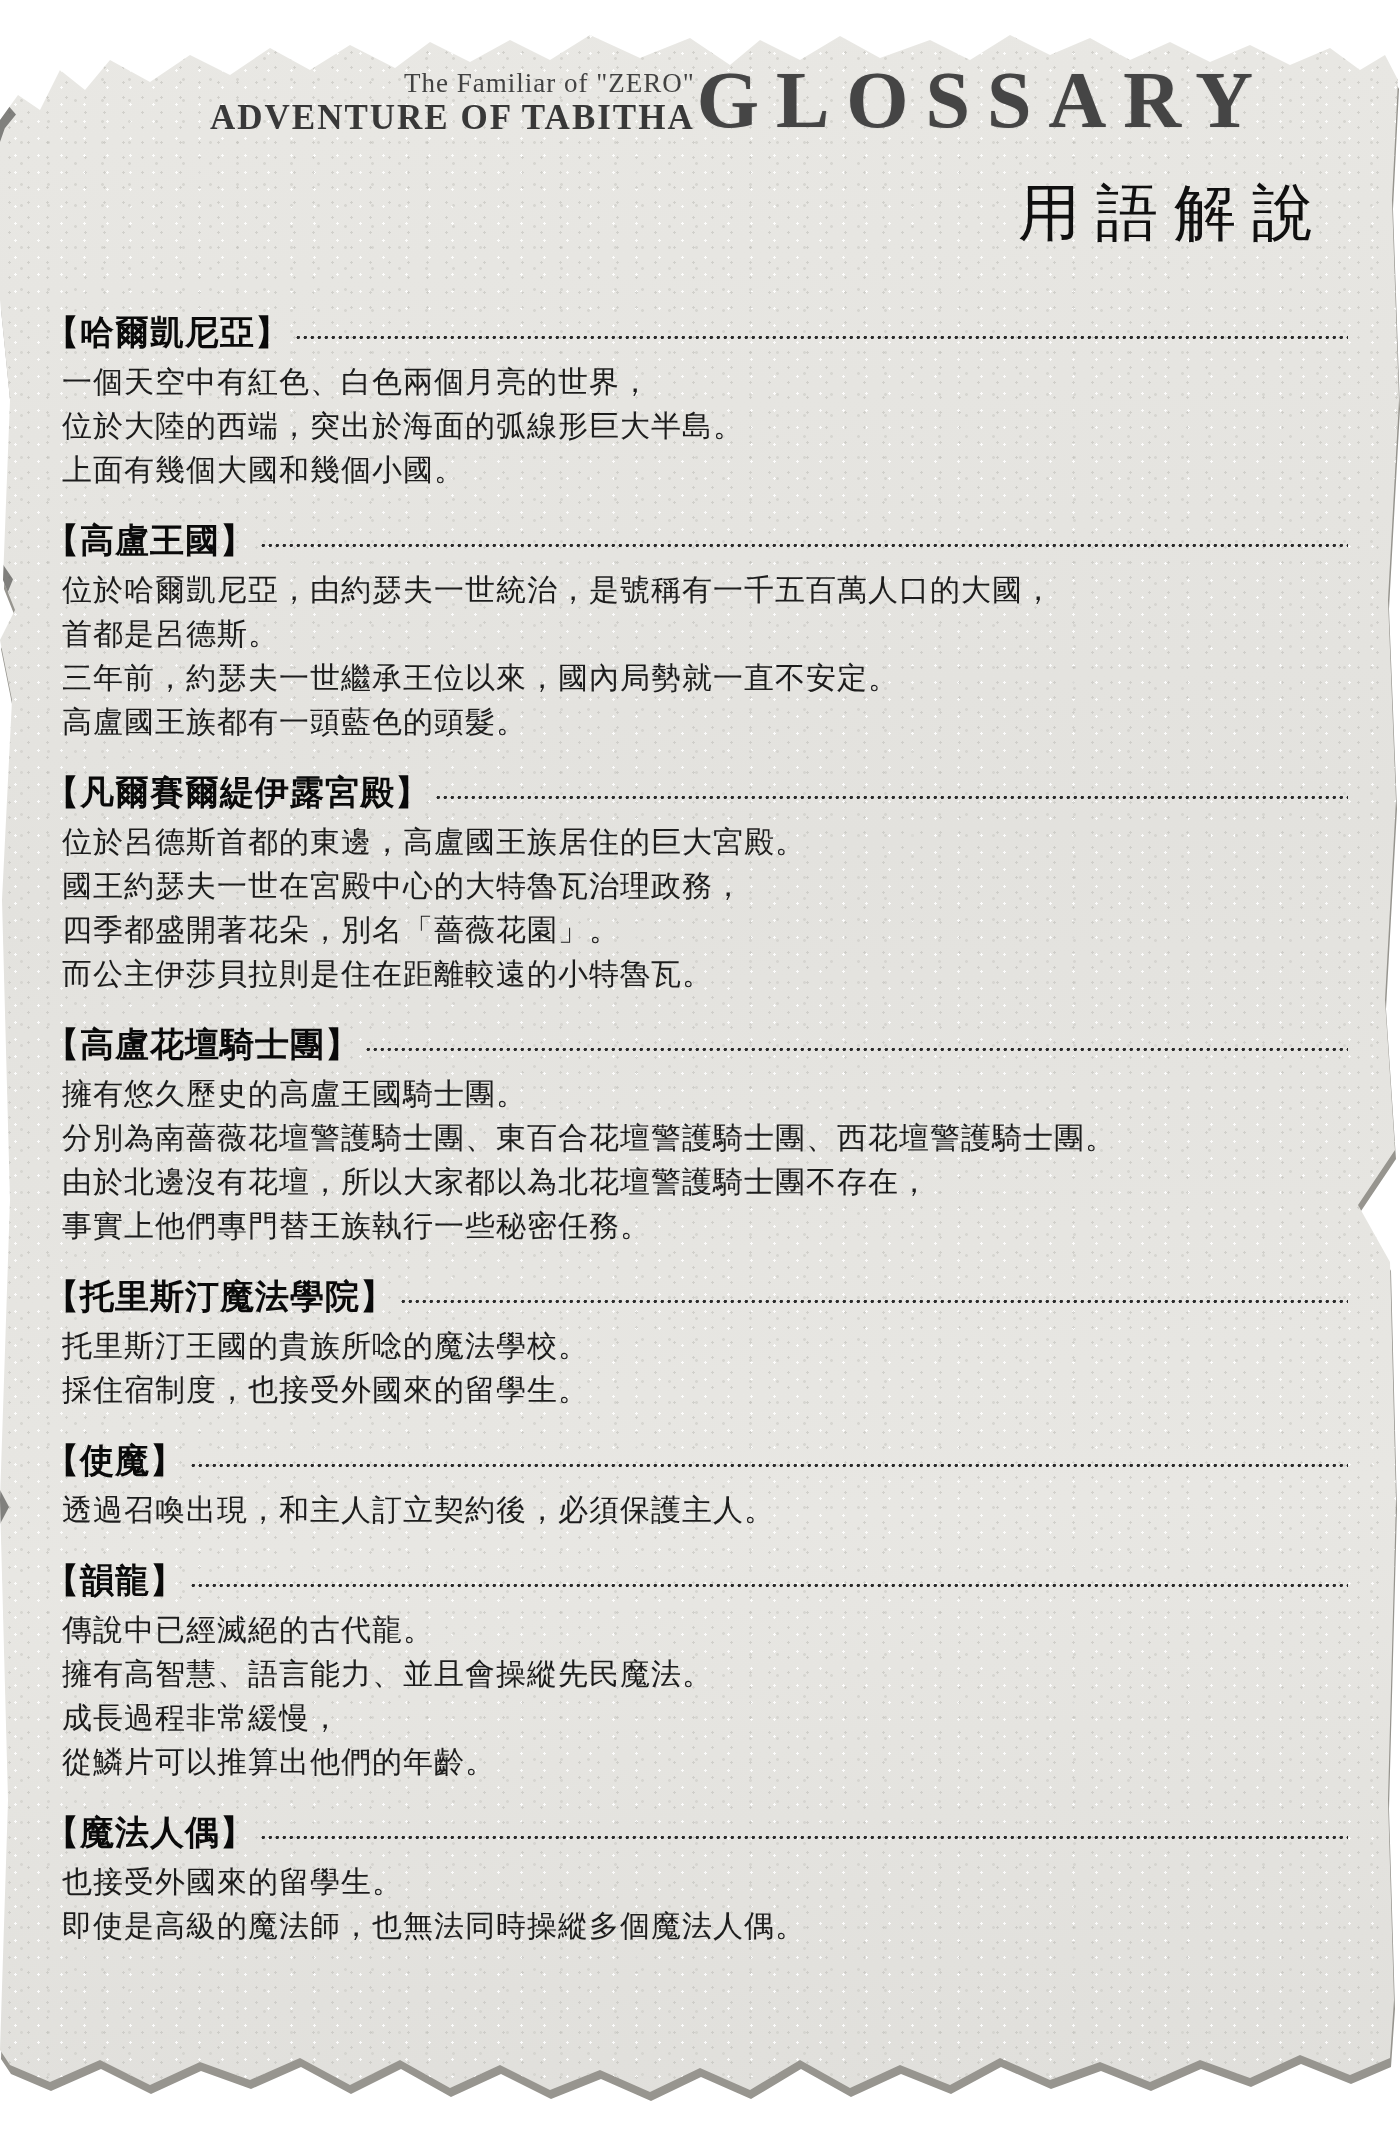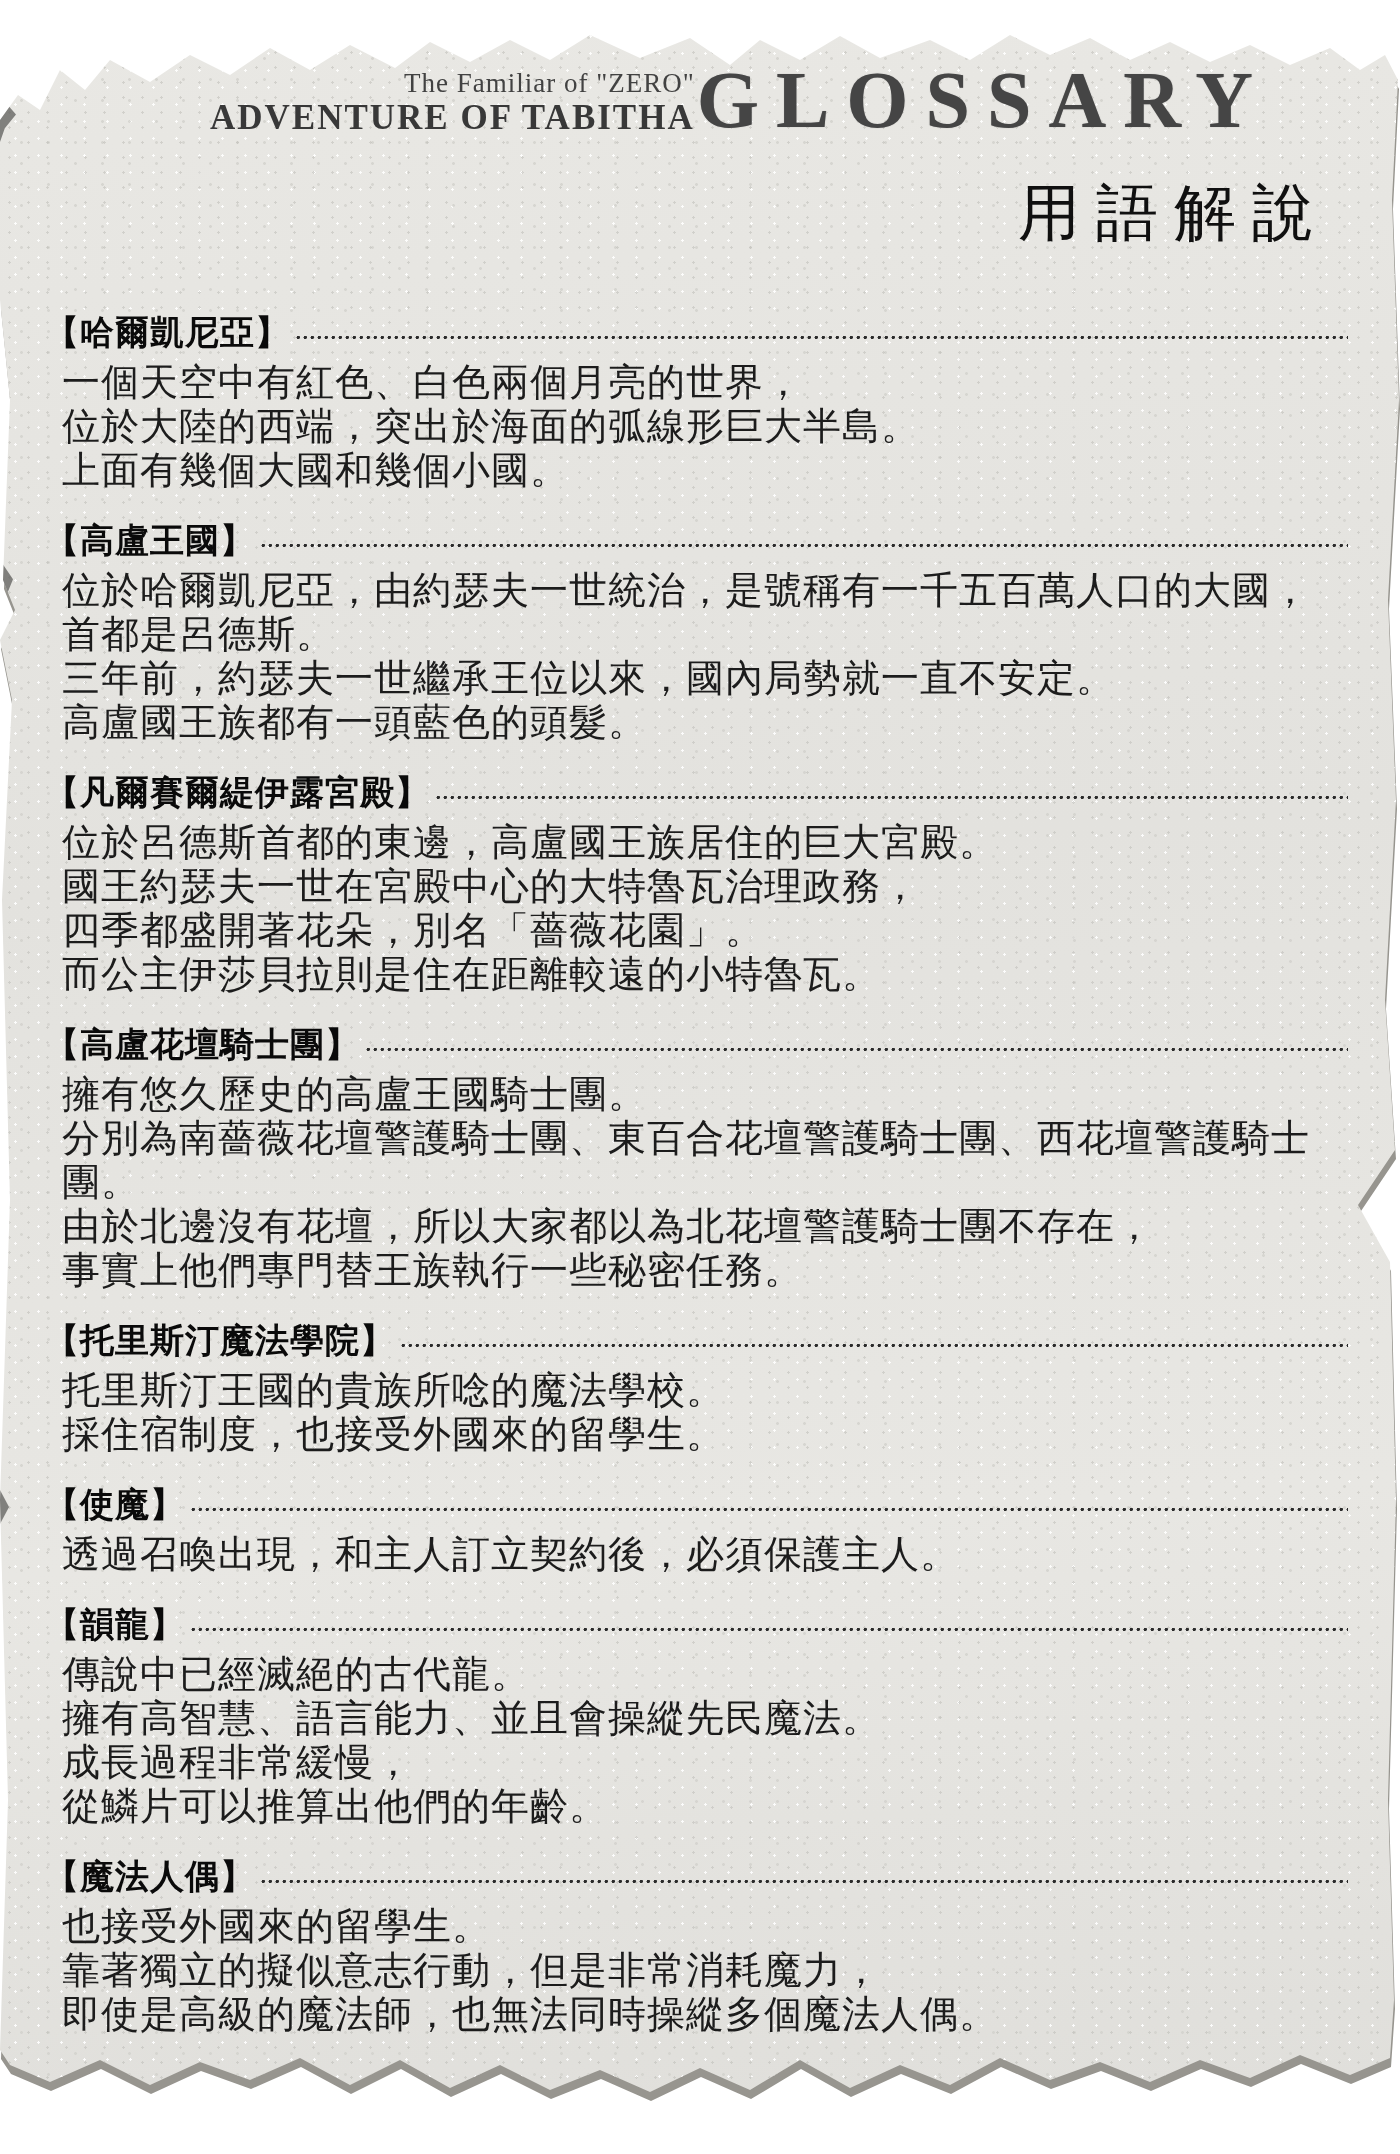--- a/index.html
+++ b/index.html
@@ -76,21 +76,21 @@
     font-size:34px;line-height:44px;font-weight:900;color:#0a0a0a;
     letter-spacing:1px;white-space:nowrap;
   }
   .dotted-leader{
     flex:1 1 auto;height:5px;margin-left:6px;margin-top:10px;
     background:radial-gradient(circle at 2.2px 2.4px, #2b2b2b 1.5px, transparent 1.9px);
     background-size:7px 5px;background-repeat:repeat-x;
   }
   .entry-body{margin-left:17px;}
   .entry-line{
-    margin:0;font-size:38px;line-height:44px;color:#1c1c1c;
+    margin:0;font-size:30px;line-height:44px;color:#1c1c1c;
     letter-spacing:1px;
   }
 </style>
 </head>
 <body>
 
 <div class="paper-fringe paper-shape"></div>
 
 <div class="paper paper-shape">
 
@@ -210,19 +210,18 @@
 
   <section class="entry">
     <h2 class="entry-term">
       <span class="bracket open">【</span>
           <span class="term-text">魔法人偶</span>
           <span class="bracket close">】</span>
       <span class="dotted-leader"></span>
     </h2>
     <div class="entry-body">
           <p class="entry-line">也接受外國來的留學生。</p>
-          <p class="entry-line">靠著獨立的擬似意志行動，但是非常消耗魔力，</p>
           <p class="entry-line">即使是高級的魔法師，也無法同時操縱多個魔法人偶。</p>
         </div>
   </section>
 </div>
 
 </div>
 
 </body></html>

